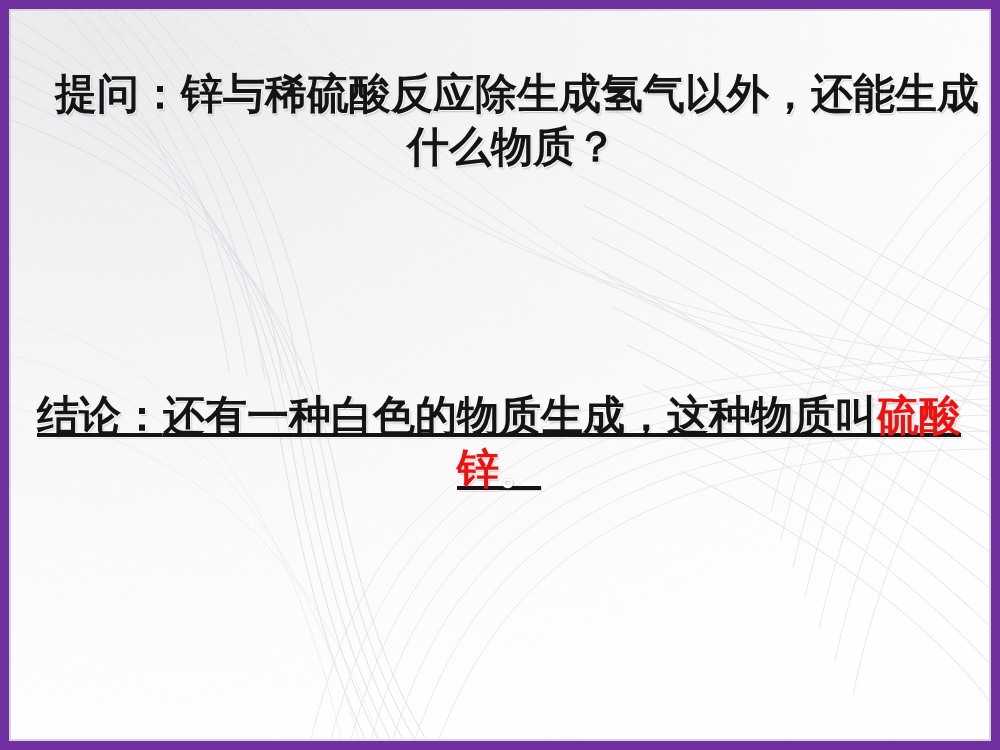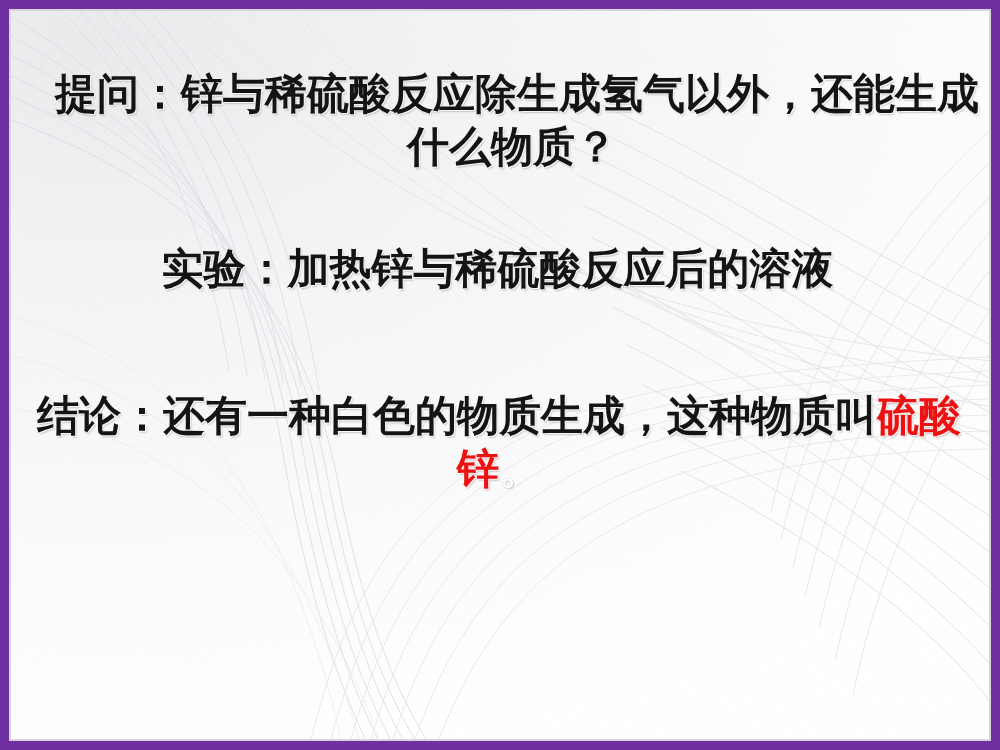--- a/index.html
+++ b/index.html
@@ -82,20 +82,21 @@
   }
   #para-experiment {
     left: 4px;
     top: 231px;
     width: 965px;
   }
   #para-conclusion {
     left: 4px;
     top: 378px;
     width: 968px;
+    text-decoration: underline;
   }
   .accent-red {
     color: #ED1212;
     text-shadow:
        1px 1px 0 rgba(255,255,255,0.80),
        1.5px 1.5px 1.5px rgba(130,60,60,0.30);
   }
   .accent-white {
     color: #fbfbfb;
     text-shadow:
@@ -187,20 +188,19 @@
           </g>
         </svg>
       </div>
 
       <div id="grain"></div>
 
       <div id="text-layer">
 
         <div class="para" id="para-question">提问：锌与稀硫酸反应除生成氢气以外，还能生成什么物质？</div>
 
-        <div class="para" id="para-experiment">实验：加热锌与稀硫酸反应后的溶液</div>
 
         <div class="para" id="para-conclusion"><span>结论：</span><span>还有一种白色的物质生成，这种物质叫</span><span class="accent-red">硫酸锌</span><span class="accent-white">。</span></div>
 
       </div>
     </div>
   </div>
 </div>
 
 </body></html>

